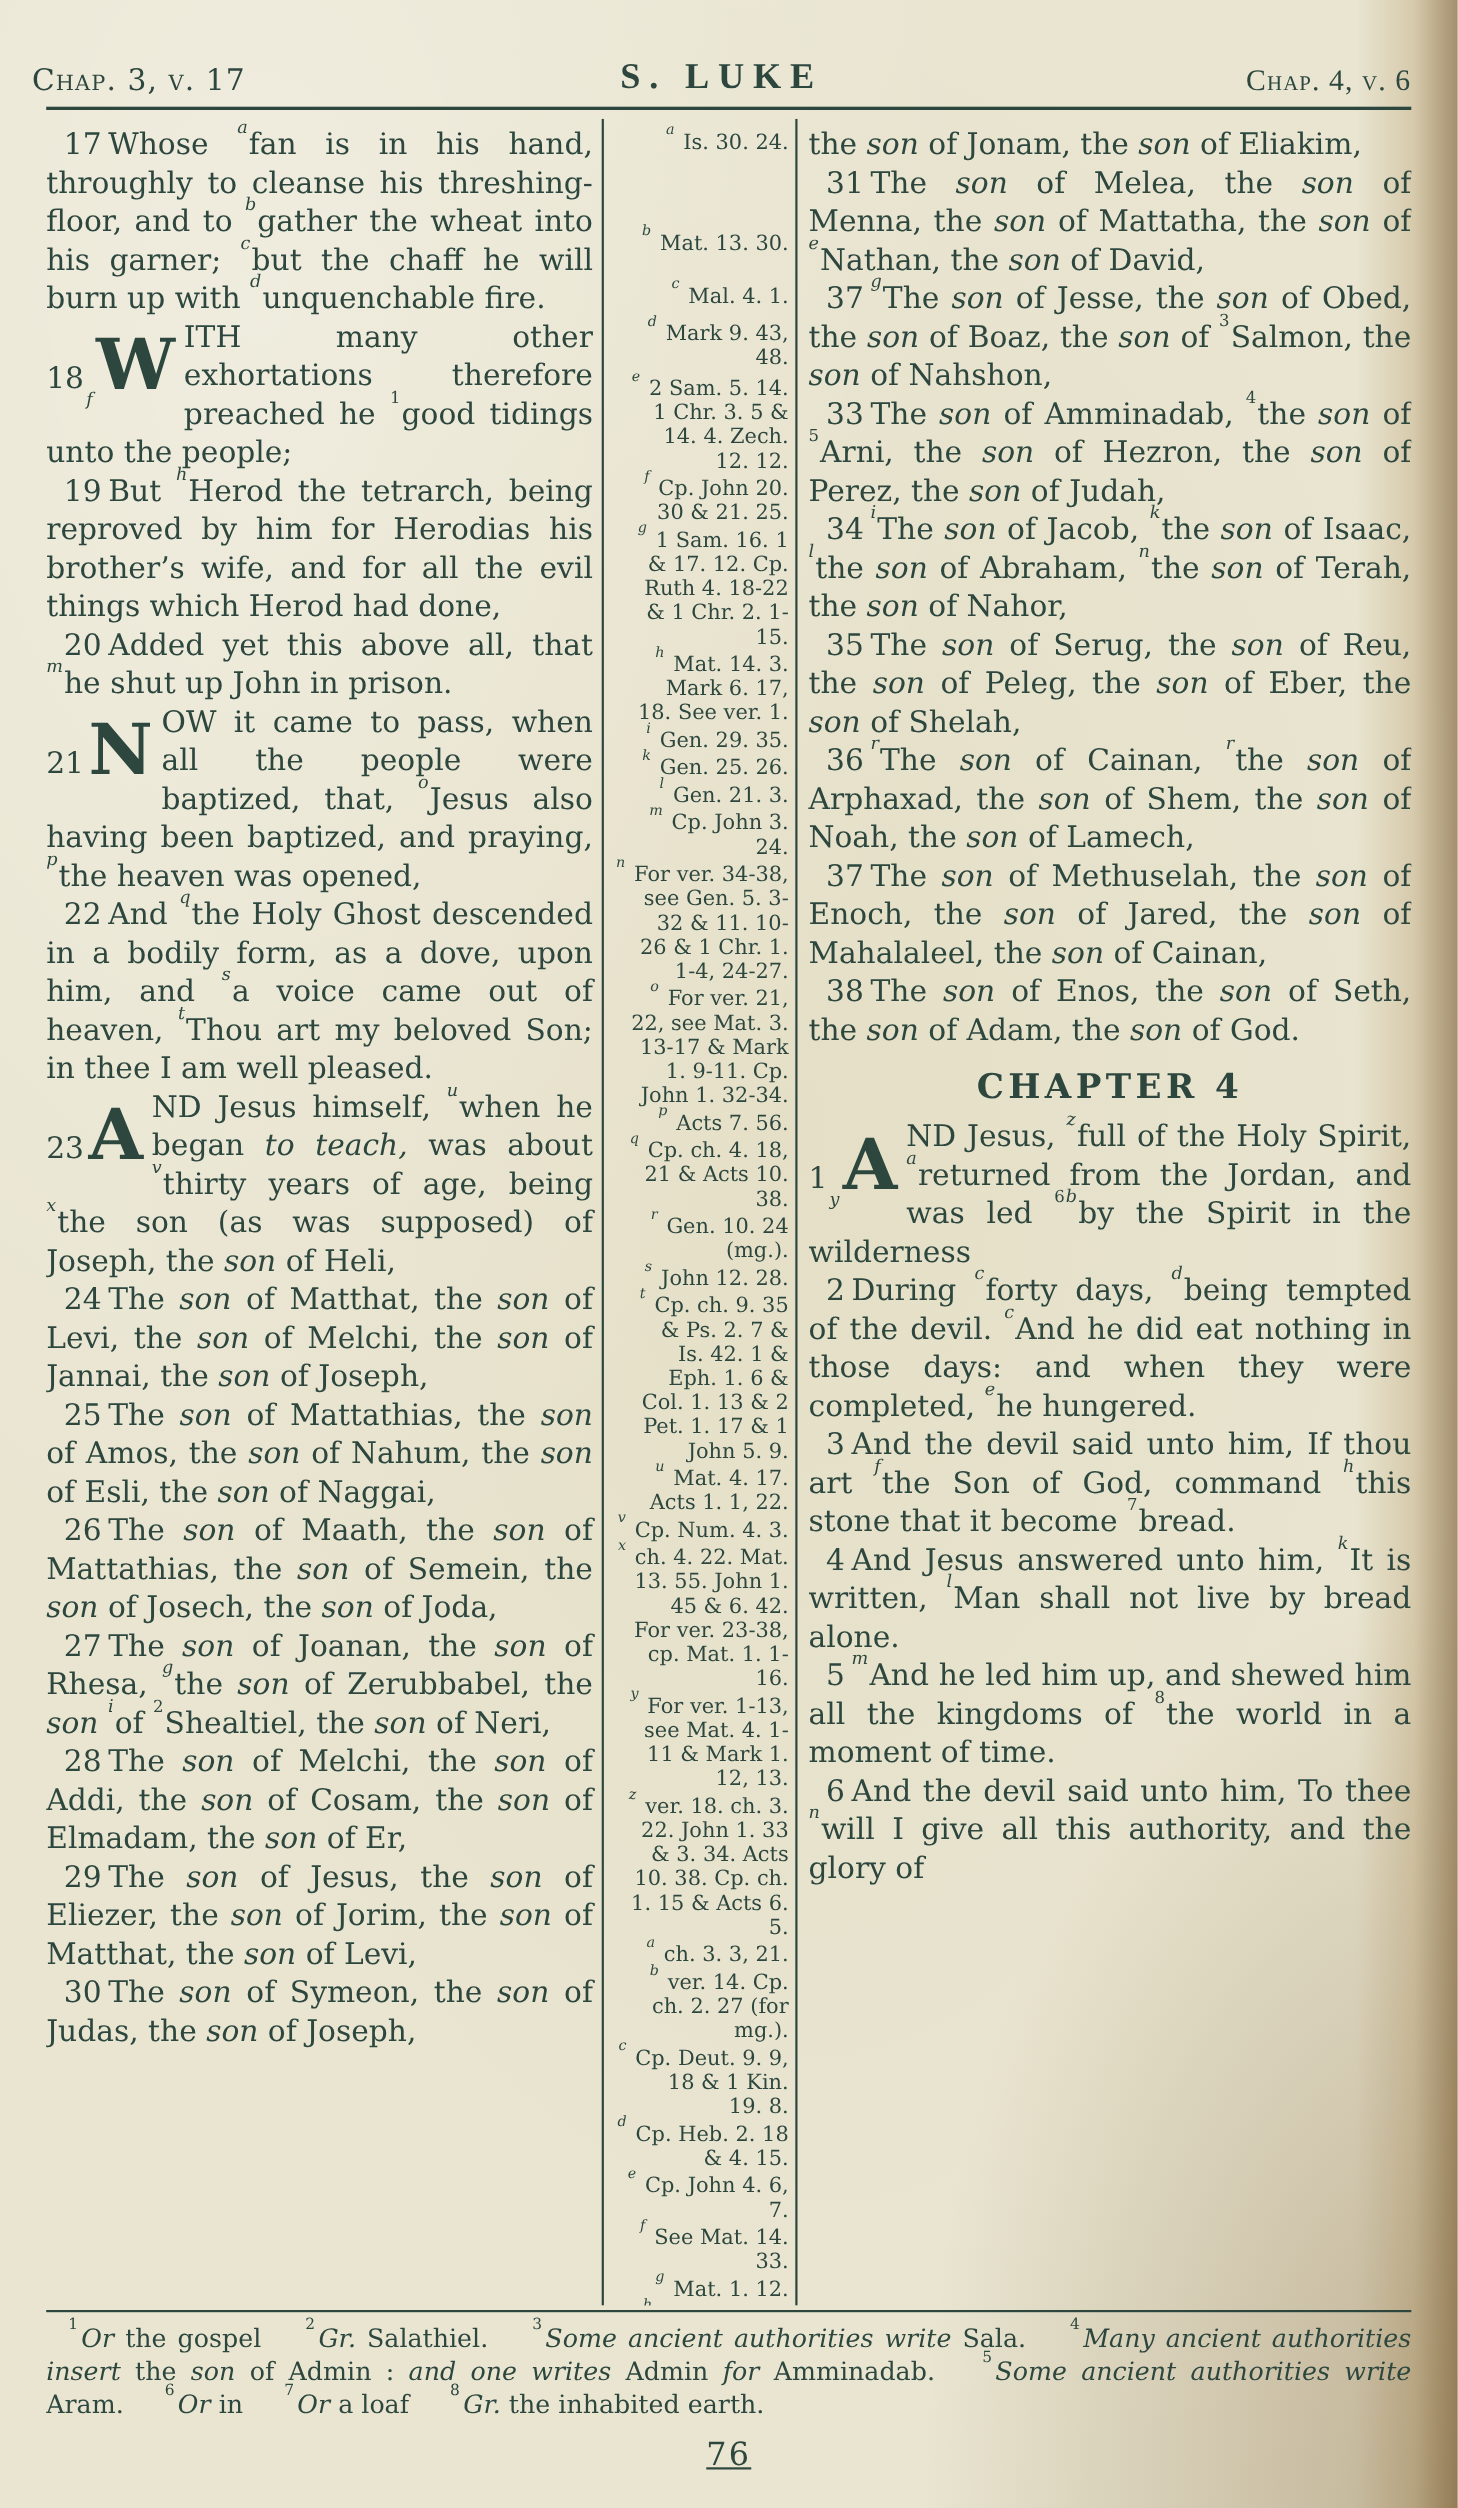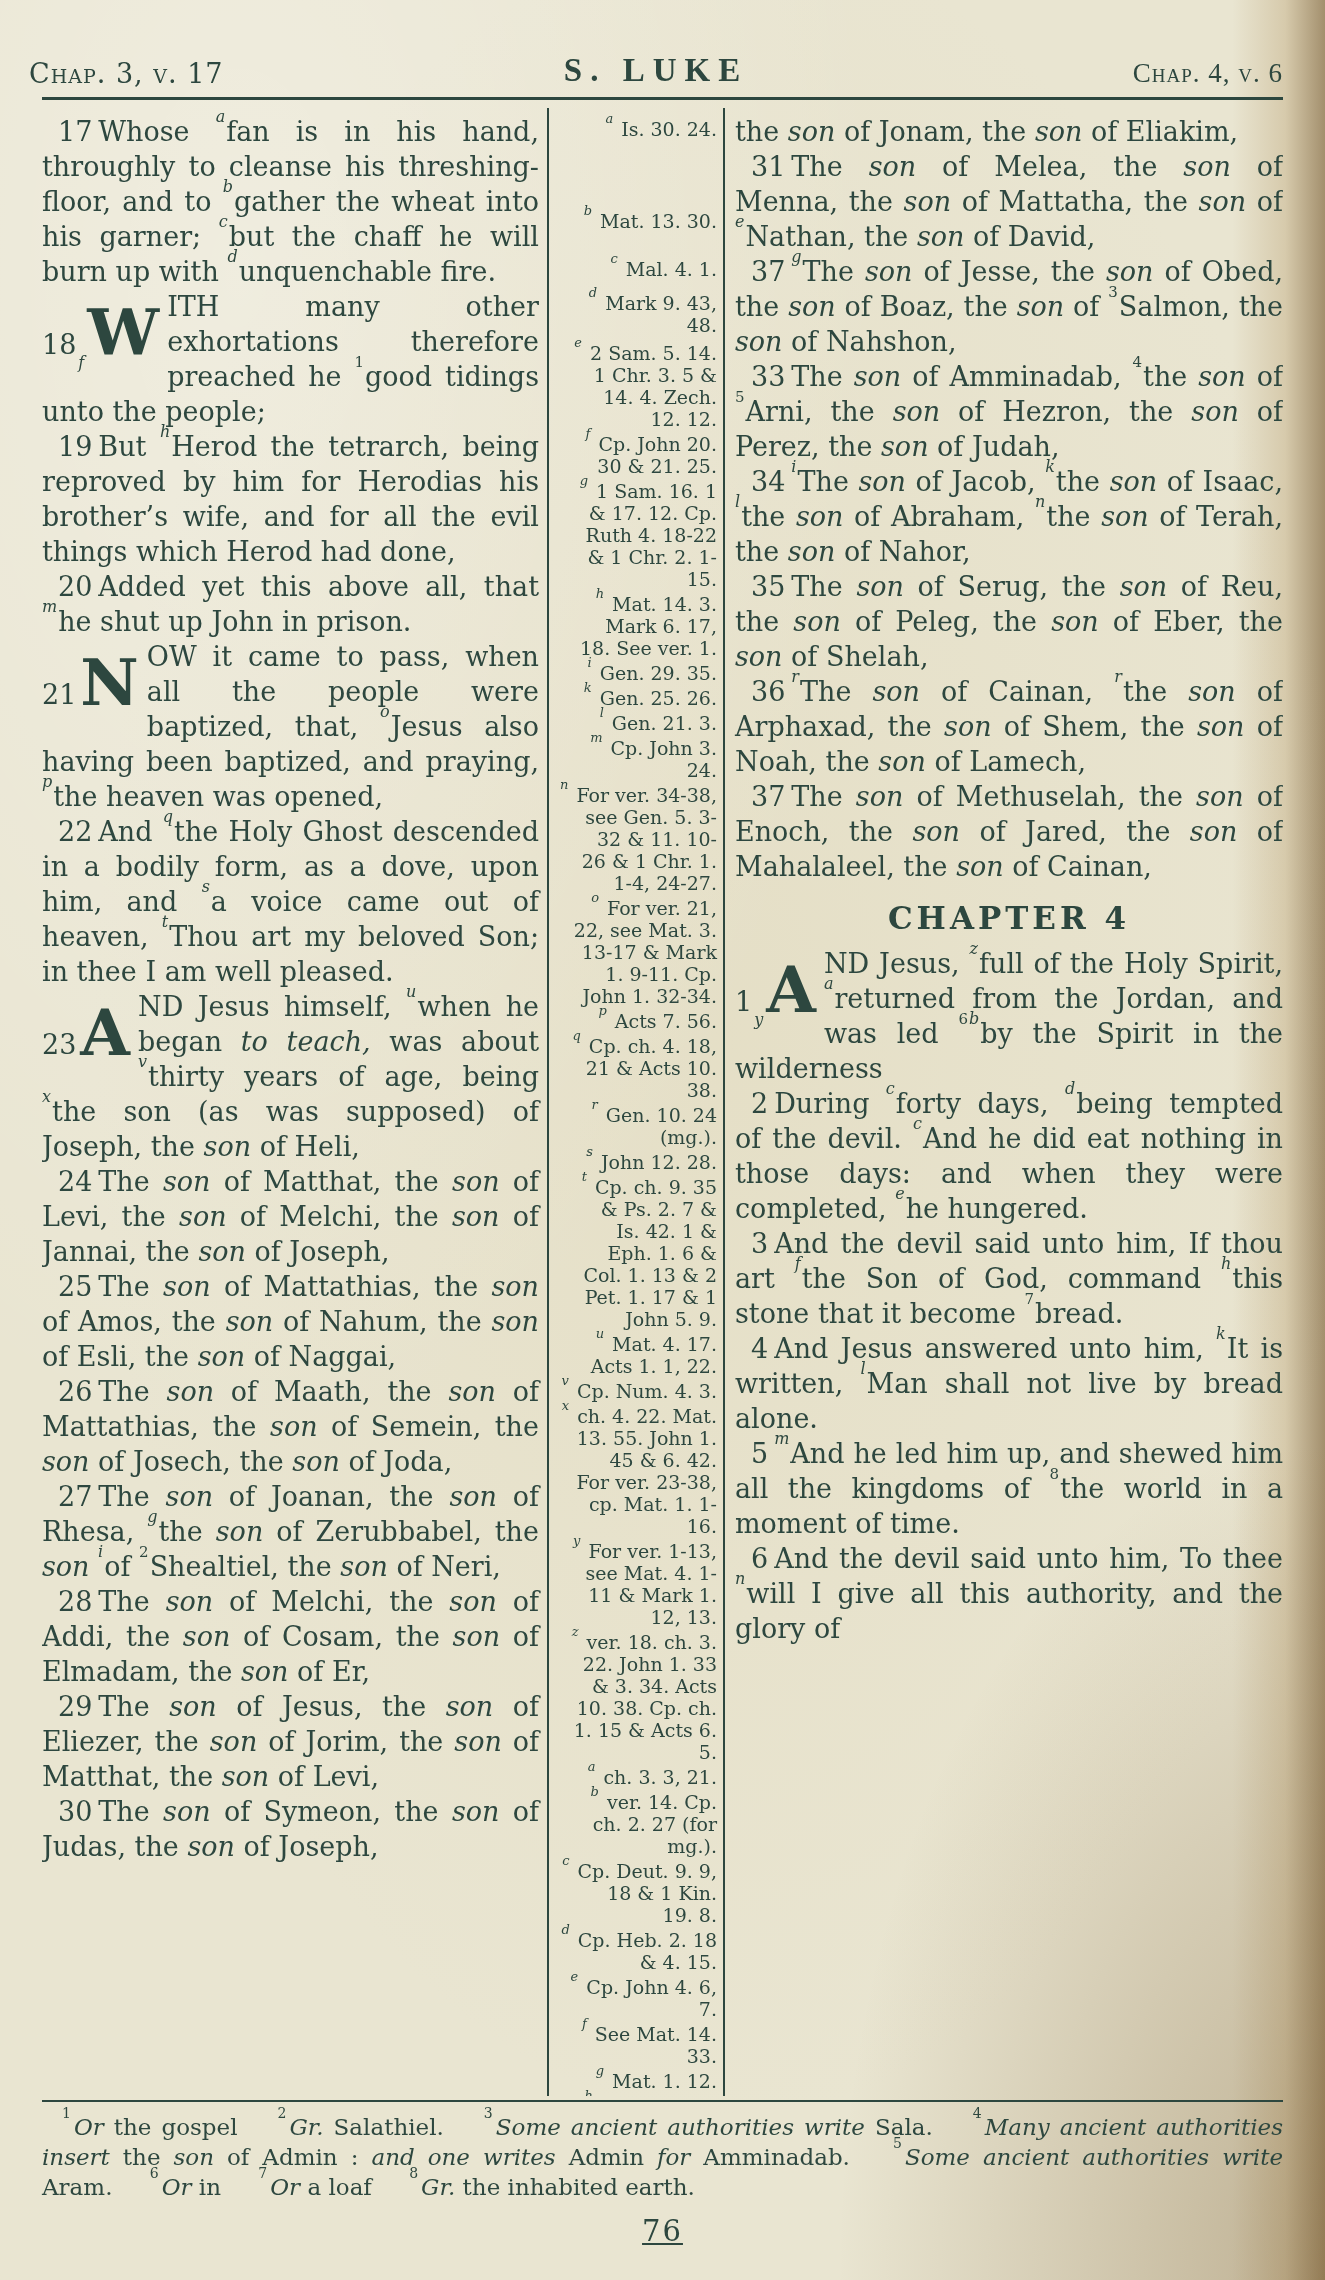--- a/index.html
+++ b/index.html
@@ -152,20 +152,21 @@
       </div>
     <div class="col-right" id="right-verses">
         <p class="verse cont">the <i>son</i> of Jonam, the <i>son</i> of Eliakim,</p>
         <p class="verse"><span class="vnum">31</span>The <i>son</i> of Melea, the <i>son</i> of Menna, the <i>son</i> of Mattatha, the <i>son</i> of <sup class="mk">e</sup>Nathan, the <i>son</i> of David,</p>
         <p class="verse"><span class="vnum">37</span><sup class="mk">g</sup>The <i>son</i> of Jesse, the <i>son</i> of Obed, the <i>son</i> of Boaz, the <i>son</i> of <sup class="fn">3</sup>Salmon, the <i>son</i> of Nahshon,</p>
         <p class="verse"><span class="vnum">33</span>The <i>son</i> of Amminadab, <sup class="fn">4</sup>the <i>son</i> of <sup class="fn">5</sup>Arni, the <i>son</i> of Hezron, the <i>son</i> of Perez, the <i>son</i> of Judah,</p>
         <p class="verse"><span class="vnum">34</span><sup class="mk">i</sup>The <i>son</i> of Jacob, <sup class="mk">k</sup>the <i>son</i> of Isaac, <sup class="mk">l</sup>the <i>son</i> of Abraham, <sup class="mk">n</sup>the <i>son</i> of Terah, the <i>son</i> of Nahor,</p>
         <p class="verse"><span class="vnum">35</span>The <i>son</i> of Serug, the <i>son</i> of Reu, the <i>son</i> of Peleg, the <i>son</i> of Eber, the <i>son</i> of Shelah,</p>
         <p class="verse"><span class="vnum">36</span><sup class="mk">r</sup>The <i>son</i> of Cainan, <sup class="mk">r</sup>the <i>son</i> of Arphaxad, the <i>son</i> of Shem, the <i>son</i> of Noah, the <i>son</i> of Lamech,</p>
         <p class="verse"><span class="vnum">37</span>The <i>son</i> of Methuselah, the <i>son</i> of Enoch, the <i>son</i> of Jared, the <i>son</i> of Mahalaleel, the <i>son</i> of Cainan,</p>
+        <p class="verse"><span class="vnum">38</span>The <i>son</i> of Enos, the <i>son</i> of Seth, the <i>son</i> of Adam, the <i>son</i> of God.</p>
         <p class="chapter-heading">CHAPTER 4</p>
         <p class="verse drop"><span class="dropblk">
             <span class="vnum">1</span>
             <sup class="mk">y</sup>
             <span class="dropcap">A</span>
           </span>ND Jesus, <sup class="mk">z</sup>full of the Holy Spirit, <sup class="mk">a</sup>returned from the Jordan, and was led <sup class="fn">6</sup><sup class="mk">b</sup>by the Spirit in the wilderness</p>
         <p class="verse"><span class="vnum">2</span>During <sup class="mk">c</sup>forty days, <sup class="mk">d</sup>being tempted of the devil. <sup class="mk">c</sup>And he did eat nothing in those days: and when they were completed, <sup class="mk">e</sup>he hungered.</p>
         <p class="verse"><span class="vnum">3</span>And the devil said unto him, If thou art <sup class="mk">f</sup>the Son of God, command <sup class="mk">h</sup>this stone that it become <sup class="fn">7</sup>bread.</p>
         <p class="verse"><span class="vnum">4</span>And Jesus answered unto him, <sup class="mk">k</sup>It is written, <sup class="mk">l</sup>Man shall not live by bread alone.</p>
         <p class="verse"><span class="vnum">5</span><sup class="mk">m</sup>And he led him up, and shewed him all the kingdoms of <sup class="fn">8</sup>the world in a moment of time.</p>

